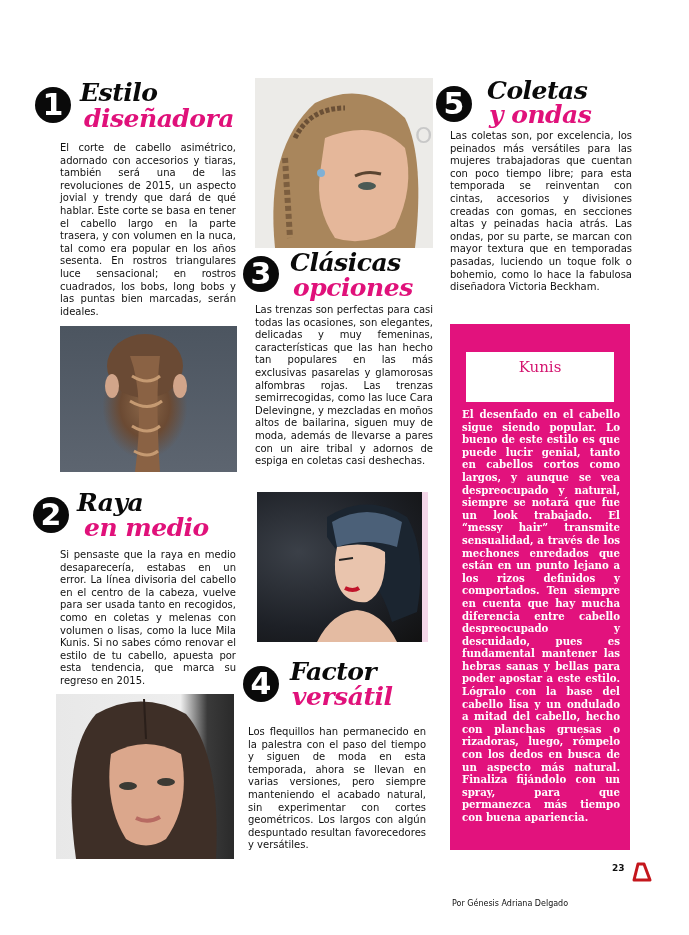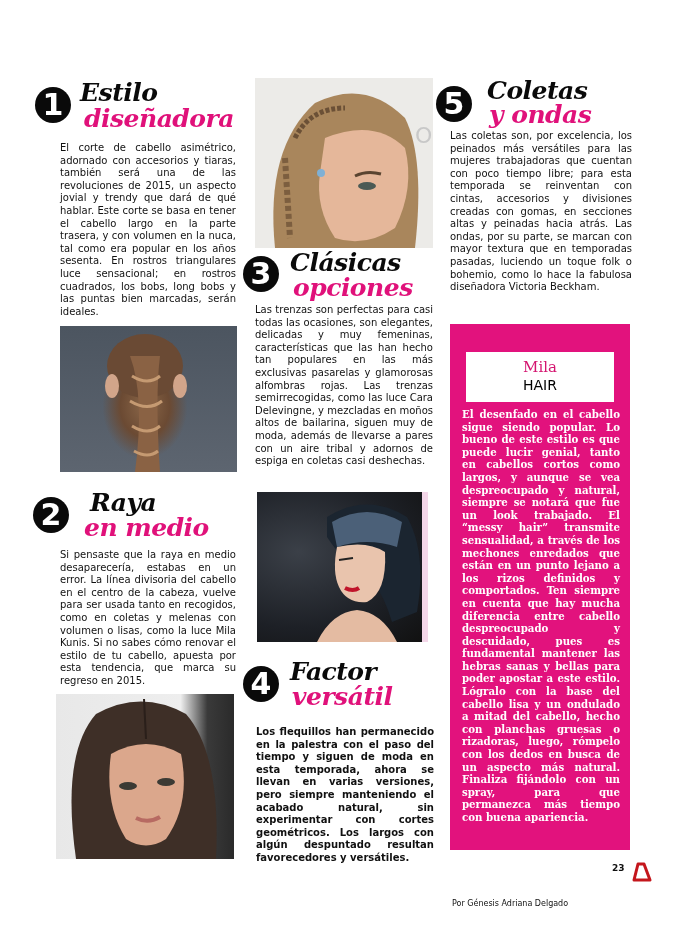--- a/index.html
+++ b/index.html
@@ -55,28 +55,27 @@
 <div class="t2" style="left:293px; top:275px;">opciones</div>
 <div class="body" style="left:255px; top:304px; width:178px;">Las trenzas son perfectas para casi todas las ocasiones, son elegantes, delicadas y muy femeninas, características que las han hecho tan populares en las más exclusivas pasarelas y glamorosas alfombras rojas. Las trenzas semirrecogidas, como las luce Cara Delevingne, y mezcladas en moños altos de bailarina, siguen muy de moda, además de llevarse a pares con un aire tribal y adornos de espiga en coletas casi deshechas.</div>
 
 <div class="num" style="left:436px; top:86px;">5</div>
 <div class="t1" style="left:487px; top:78px;text-align:right;">Coletas</div>
 <div class="t2" style="left:489px; top:102px;">y ondas</div>
 <div class="body" style="left:450px; top:130px; width:182px;">Las coletas son, por excelencia, los peinados más versátiles para las mujeres trabajadoras que cuentan con poco tiempo libre; para esta temporada se reinventan con cintas, accesorios y divisiones creadas con gomas, en secciones altas y peinadas hacia atrás. Las ondas, por su parte, se marcan con mayor textura que en temporadas pasadas, luciendo un toque folk o bohemio, como lo hace la fabulosa diseñadora Victoria Beckham.</div>
 
 <div class="pinkbox">
   <div class="inner-title">
-    <div class="messy">Mila</div>
-    <div class="hair">HAIR</div>
+    <div class="messy">Kunis</div>
   </div>
   <div class="ptext">El desenfado en el cabello sigue siendo popular. Lo bueno de este estilo es que puede lucir genial, tanto en cabellos cortos como largos, y aunque se vea despreocupado y natural, siempre se notará que fue un look trabajado. El “messy hair” transmite sensualidad, a través de los mechones enredados que están en un punto lejano a los rizos definidos y comportados. Ten siempre en cuenta que hay mucha diferencia entre cabello despreocupado y descuidado, pues es fundamental mantener las hebras sanas y bellas para poder apostar a este estilo. Lógralo con la base del cabello lisa y un ondulado a mitad del cabello, hecho con planchas gruesas o rizadoras, luego, rómpelo con los dedos en busca de un aspecto más natural. Finaliza fijándolo con un spray, para que permanezca más tiempo con buena apariencia.</div>
 </div>
 
 <div class="num" style="left:33px; top:497px;">2</div>
-<div class="t1" style="left:90px; top:490px;">Raya</div>
+<div class="t1" style="left:77px; top:490px;">Raya</div>
 <div class="t2" style="left:84px; top:515px;">en medio</div>
 <div class="body" style="left:60px; top:549px; width:176px;">Si pensaste que la raya en medio desaparecería, estabas en un error. La línea divisoria del cabello en el centro de la cabeza, vuelve para ser usada tanto en recogidos, como en coletas y melenas con volumen o lisas, como la luce Mila Kunis. Si no sabes cómo renovar el estilo de tu cabello, apuesta por esta tendencia, que marca su regreso en 2015.</div>
 
 <div class="photo" style="left:56px; top:694px; width:178px; height:165px; background: linear-gradient(90deg,#e8e8e8 0%, #eeeeee 70%, #3a3a3a 85%, #2a2a2a 100%);">
   <svg width="178" height="165" viewBox="0 0 178 165">
     <path d="M20 165 Q5 60 40 20 Q85 -5 130 20 Q165 60 160 165 Z" fill="#3e2f27"></path>
     <path d="M55 60 Q90 40 125 60 Q135 110 110 145 Q90 158 70 145 Q48 110 55 60 Z" fill="#dba78c"></path>
     <path d="M88 5 L90 45" stroke="#2a1f1a" stroke-width="2"></path>
     <ellipse cx="72" cy="92" rx="9" ry="4" fill="#3b3a34"></ellipse>
     <ellipse cx="110" cy="88" rx="9" ry="4" fill="#3b3a34"></ellipse>
@@ -92,19 +91,19 @@
     <path d="M88 96 Q96 100 102 96" stroke="#c0142a" stroke-width="4" fill="none"></path>
     <path d="M60 150 Q75 120 100 118 Q125 120 140 150 Z" fill="#e4bba2"></path>
     <path d="M82 68 L96 66" stroke="#222" stroke-width="2"></path>
   </svg>
 </div>
 <div class="abs" style="left:422px; top:492px; width:6px; height:150px; background:#f3d6e8;"></div>
 
 <div class="num" style="left:243px; top:666px;">4</div>
 <div class="t1" style="left:290px; top:659px;">Factor</div>
 <div class="t2" style="left:292px; top:684px;">versátil</div>
-<div class="body" style="left:256px; top:726px; width:178px;font-weight:bold;">Los flequillos han permanecido en la palestra con el paso del tiempo y siguen de moda en esta temporada, ahora se llevan en varias versiones, pero siempre manteniendo el acabado natural, sin experimentar con cortes geométricos. Los largos con algún despuntado resultan favorecedores y versátiles.</div>
+<div class="body" style="left:248px; top:726px; width:178px;">Los flequillos han permanecido en la palestra con el paso del tiempo y siguen de moda en esta temporada, ahora se llevan en varias versiones, pero siempre manteniendo el acabado natural, sin experimentar con cortes geométricos. Los largos con algún despuntado resultan favorecedores y versátiles.</div>
 
 <div class="byline">Por Génesis Adriana Delgado</div>
 <div class="pagenum">23</div>
 <svg class="abs" style="left:632px; top:862px;" width="20" height="20" viewBox="0 0 20 20">
   <path d="M6 2 L12 2 L18 18 L2 18 Z" fill="none" stroke="#c4161c" stroke-width="3" stroke-linejoin="round"></path>
 </svg>
 
 </body></html>

